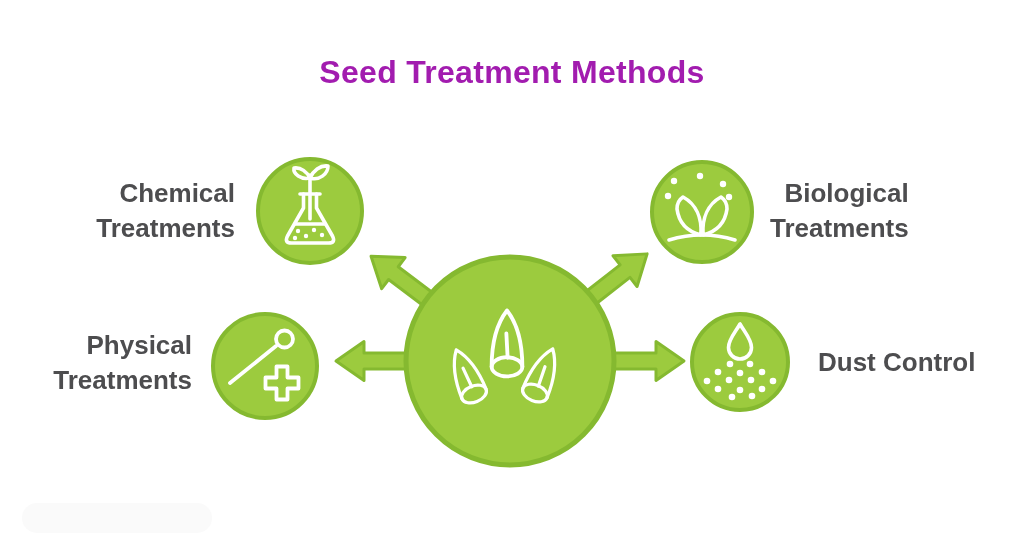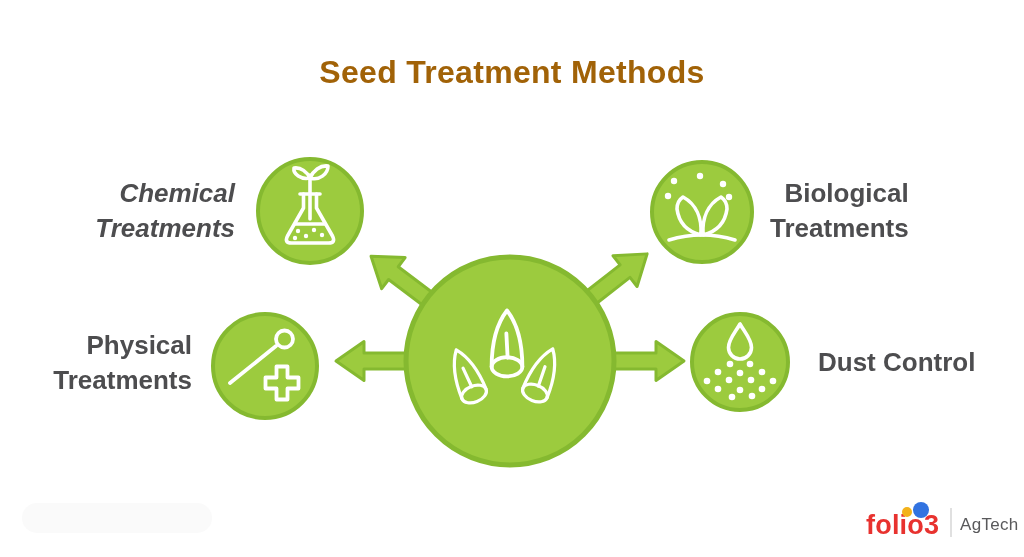--- a/index.html
+++ b/index.html
@@ -2,29 +2,29 @@
 <html><head>
 <meta charset="utf-8">
 <style>
   html,body { margin:0; padding:0; background:#ffffff; }
   .canvas {
     position:relative; width:1024px; height:557px; background:#ffffff;
     font-family:"Liberation Sans", sans-serif; overflow:hidden;
   }
   .title {
     position:absolute; left:0; top:54px; width:1024px; text-align:center;
-    font-size:32px; font-weight:bold; color:#a16207; letter-spacing:0.3px;
+    font-size:32px; font-weight:bold; color:#a21caf; letter-spacing:0.3px;
   }
   .diagram-svg { position:absolute; left:0; top:0; }
   .node-label {
     position:absolute; font-size:26px; font-weight:bold; color:#4d4d4f;
     line-height:35px; white-space:nowrap;
   }
   .node-label span { display:block; }
-  .label-chemical  { right:789px; top:176px; text-align:right;font-style:italic; }
+  .label-chemical  { right:789px; top:176px; text-align:right; }
   .label-biological{ left:770px;  top:176px; text-align:right; }
   .label-physical  { right:832px; top:328px; text-align:right;margin-left:11px; }
   .label-dust      { left:818px;  top:345px; text-align:center; }
   .watermark {
     position:absolute; left:22px; top:503px; width:190px; height:30px;
     background:#fafafa; border-radius:15px;
   }
   .logo { position:absolute; left:866px; top:500px; width:156px; height:42px; }
   .logo-brand {
     position:absolute; left:0; top:10px; font-size:27px; font-weight:bold;
@@ -146,21 +146,14 @@
   <div class="node-label label-physical">
     <span>Physical</span>
     <span>Treatments</span>
   </div>
   <div class="node-label label-dust">
     <span>Dust Control</span>
   </div>
 
   <div class="watermark"></div>
 
-  <div class="logo">
-    <span class="logo-brand">folio3</span>
-    <span class="logo-dot logo-dot-yellow"></span>
-    <span class="logo-dot logo-dot-blue"></span>
-    <span class="logo-divider"></span>
-    <span class="logo-unit">AgTech</span>
-  </div>
 
 </div>
 
 </body></html>

